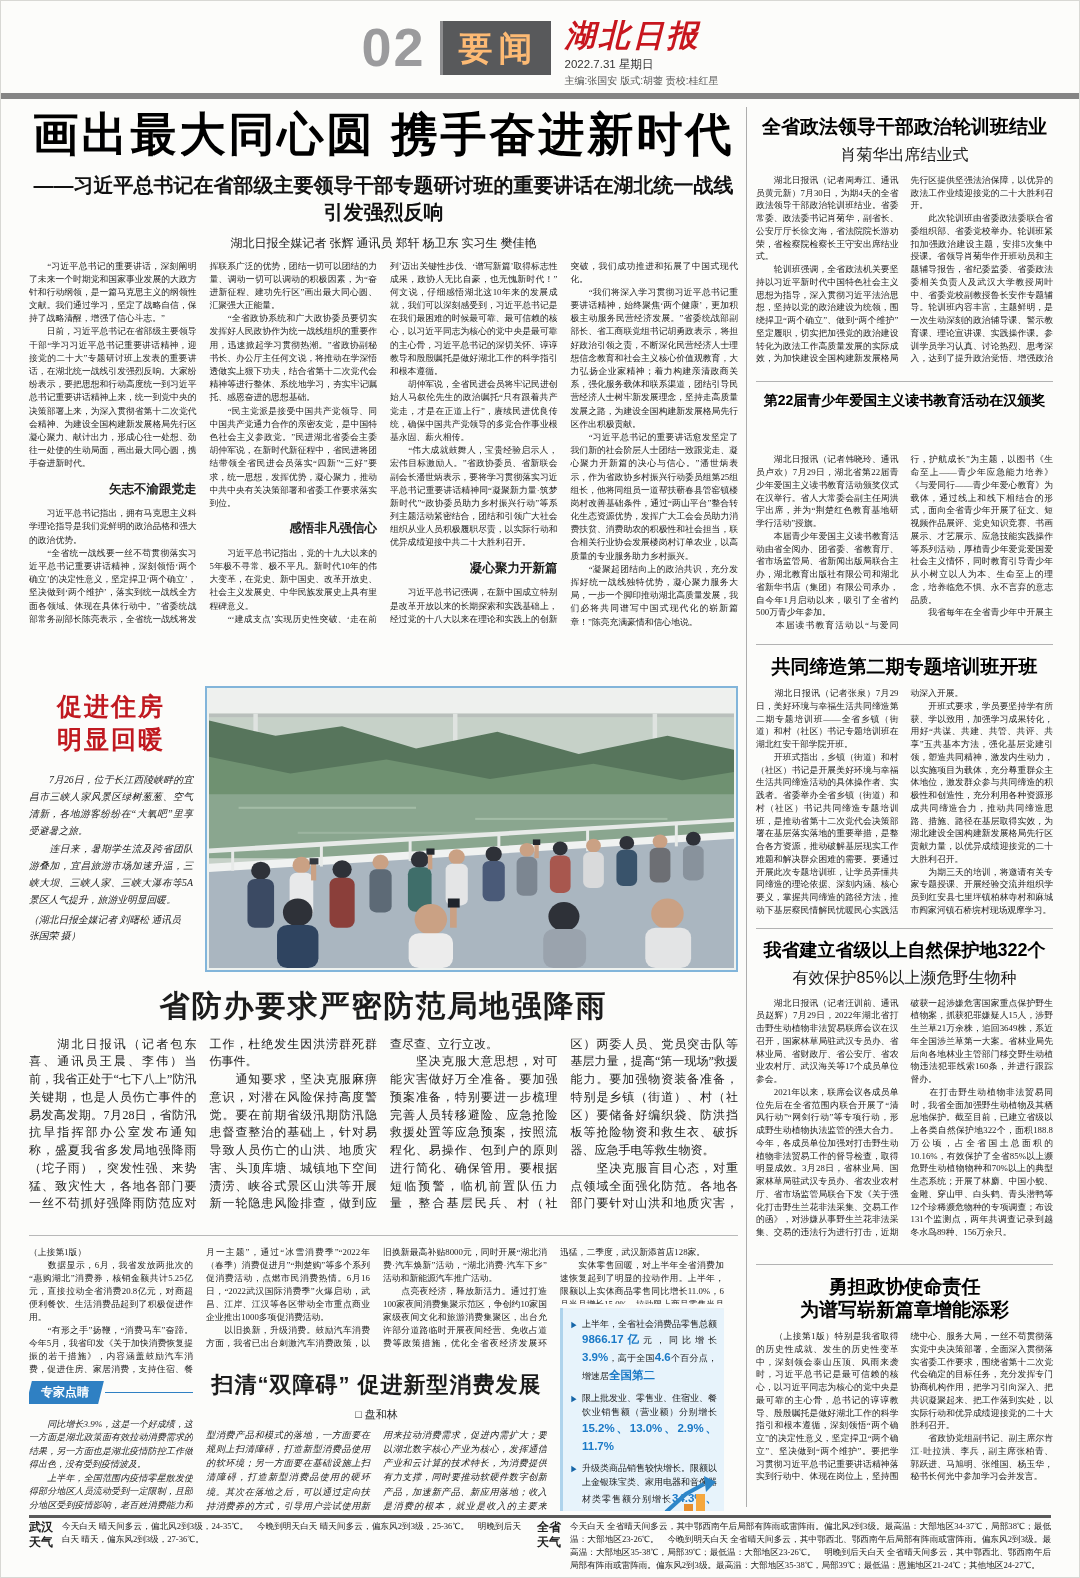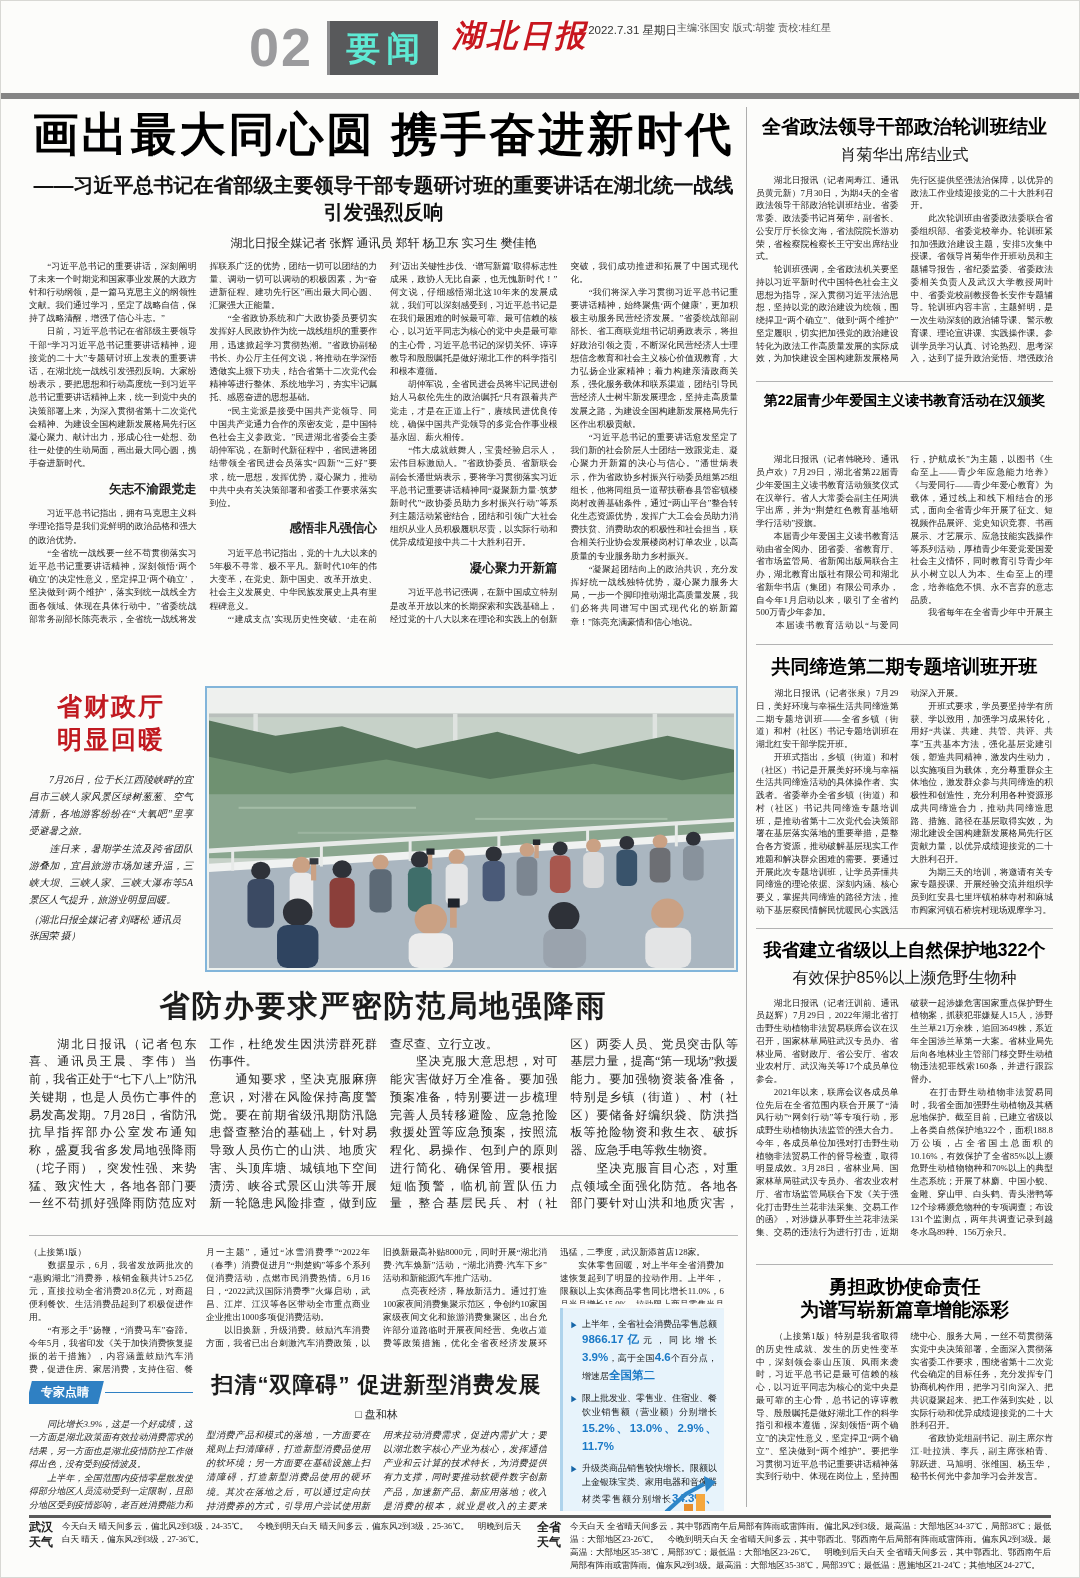--- a/index.html
+++ b/index.html
@@ -4,24 +4,24 @@
 <style>
   html,body{margin:0;padding:0;background:#9a9a9a;}
   .page{position:relative;width:1080px;height:1578px;margin:0 auto;background:#fcfcfa;
         border:1px solid #d8d8d4;box-sizing:border-box;overflow:hidden;
         font-family:"Liberation Serif",serif;color:#1c1c1c;}
   
   .hdr{position:absolute;top:16px;left:28px;right:28px;display:flex;justify-content:center;
        align-items:flex-start;gap:14px;}
   .pageno{font-family:"Liberation Sans",sans-serif;font-size:54px;line-height:60px;
           font-weight:bold;color:#9b9b9d;letter-spacing:2px;}
-  .section-badge{background:#58595b;color:#5eead4;font-family:"Liberation Sans",sans-serif;
+  .section-badge{background:#58595b;color:#fdba74;font-family:"Liberation Sans",sans-serif;
           font-weight:bold;font-size:34px;line-height:1;padding:10px 12px 10px 16px;margin-top:4px;
           border-left:3px solid #8d8d8f;letter-spacing:6px;}
-  .masthead-blk{display:flex;flex-direction:row;margin-top:2px;}
+  .masthead-blk{display:flex;flex-direction:column;margin-top:2px;}
   .masthead{color:#c8161e;font-family:"Liberation Serif",serif;font-weight:bold;font-style:italic;
           font-size:31px;letter-spacing:3px;line-height:1.1;}
   .date-line{font-family:"Liberation Sans",sans-serif;font-size:11.5px;color:#333;margin-top:4px;}
   .staff-line{font-family:"Liberation Sans",sans-serif;font-size:10px;color:#555;margin-top:2px;}
   .hdr-rule{position:absolute;top:92px;left:0;right:0;height:6px;background:#858585;}
   
   .left-region{position:absolute;left:28px;top:106px;width:709px;height:1404px;overflow:hidden;}
   .v-rule{position:absolute;left:745px;top:106px;height:1400px;width:1px;background:#adadad;}
   .right-region{position:absolute;left:755px;top:104px;width:297px;height:1406px;overflow:hidden;
         display:flex;flex-direction:column;}
@@ -142,21 +142,21 @@
       <div class="col-subhead">凝心聚力开新篇</div>
       <p class="flow">　　习近平总书记强调，在新中国成立特别是改革开放以来的长期探索和实践基础上，经过党的十八大以来在理论和实践上的创新突破，我们成功推进和拓展了中国式现代化。
 　　“我们将深入学习贯彻习近平总书记重要讲话精神，始终聚焦‘两个健康’，更加积极主动服务民营经济发展。”省委统战部副部长、省工商联党组书记胡勇政表示，将担好政治引领之责，不断深化民营经济人士理想信念教育和社会主义核心价值观教育，大力弘扬企业家精神；着力构建亲清政商关系，强化服务载体和联系渠道，团结引导民营经济人士树牢新发展理念，坚持走高质量发展之路，为建设全国构建新发展格局先行区作出积极贡献。
 　　“习近平总书记的重要讲话愈发坚定了我们新的社会阶层人士团结一致跟党走、凝心聚力开新篇的决心与信心。”潘世炳表示，作为省政协乡村振兴行动委员组第25组组长，他将同组员一道帮扶蕲春县管窑镇楼岗村改善基础条件，通过“两山平台”整合转化生态资源优势，发挥广大工会会员助力消费扶贫、消费助农的积极性和社会担当，联合相关行业协会发展楼岗村订单农业，以高质量的专业服务助力乡村振兴。
 　　“凝聚起团结向上的政治共识，充分发挥好统一战线独特优势，凝心聚力服务大局，一步一个脚印推动湖北高质量发展，我们必将共同谱写中国式现代化的崭新篇章！”陈亮充满豪情和信心地说。</p>
     </div>
 
     <div class="photo-row">
       <div class="photo-story">
         <div class="ps-title">
-          <div>省财政厅</div>
+          <div>促进住房</div>
           <div>明显回暖</div>
         </div>
         <p class="ps-text flow">　　7月26日，位于长江西陵峡畔的宜昌市三峡人家风景区绿树葱葱、空气清新，各地游客纷纷在“大氧吧”里享受避暑之旅。
 　　连日来，暑期学生流及跨省团队游叠加，宜昌旅游市场加速升温，三峡大坝、三峡人家、三峡大瀑布等5A景区人气提升，旅游业明显回暖。</p>
         <div class="ps-credit">（湖北日报全媒记者 刘曙松 通讯员 张国荣 摄）</div>
       </div>
       <div class="photo-frame">
         <svg viewBox="0 0 710 400" preserveAspectRatio="none" role="img">
           <rect x="0" y="0" width="710" height="400" fill="#c6d1c8"></rect>
 

